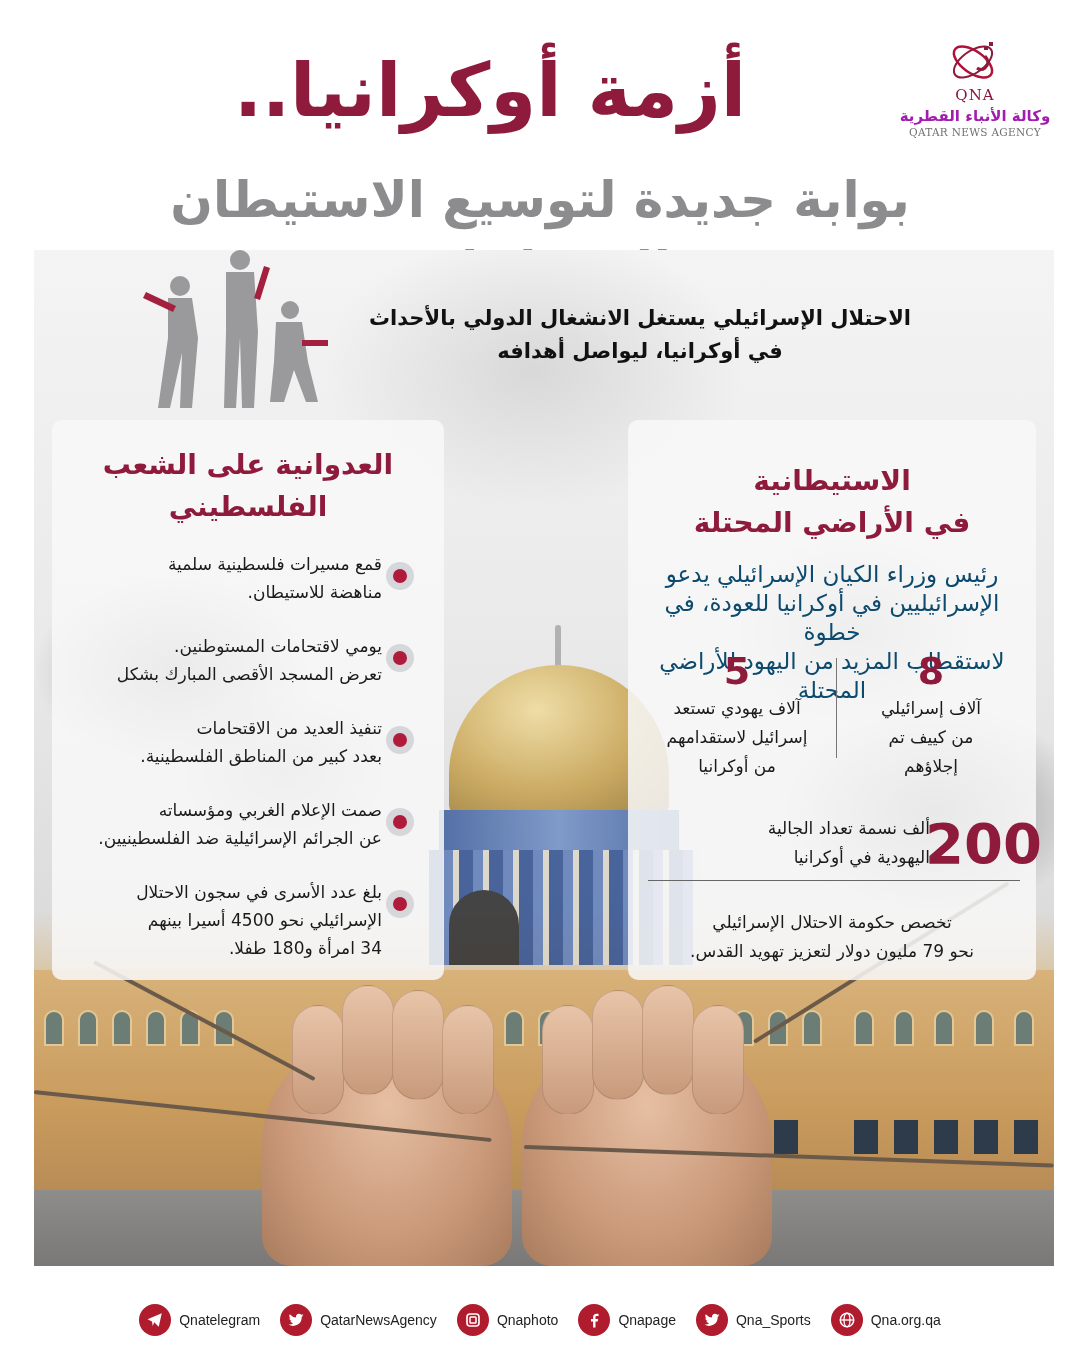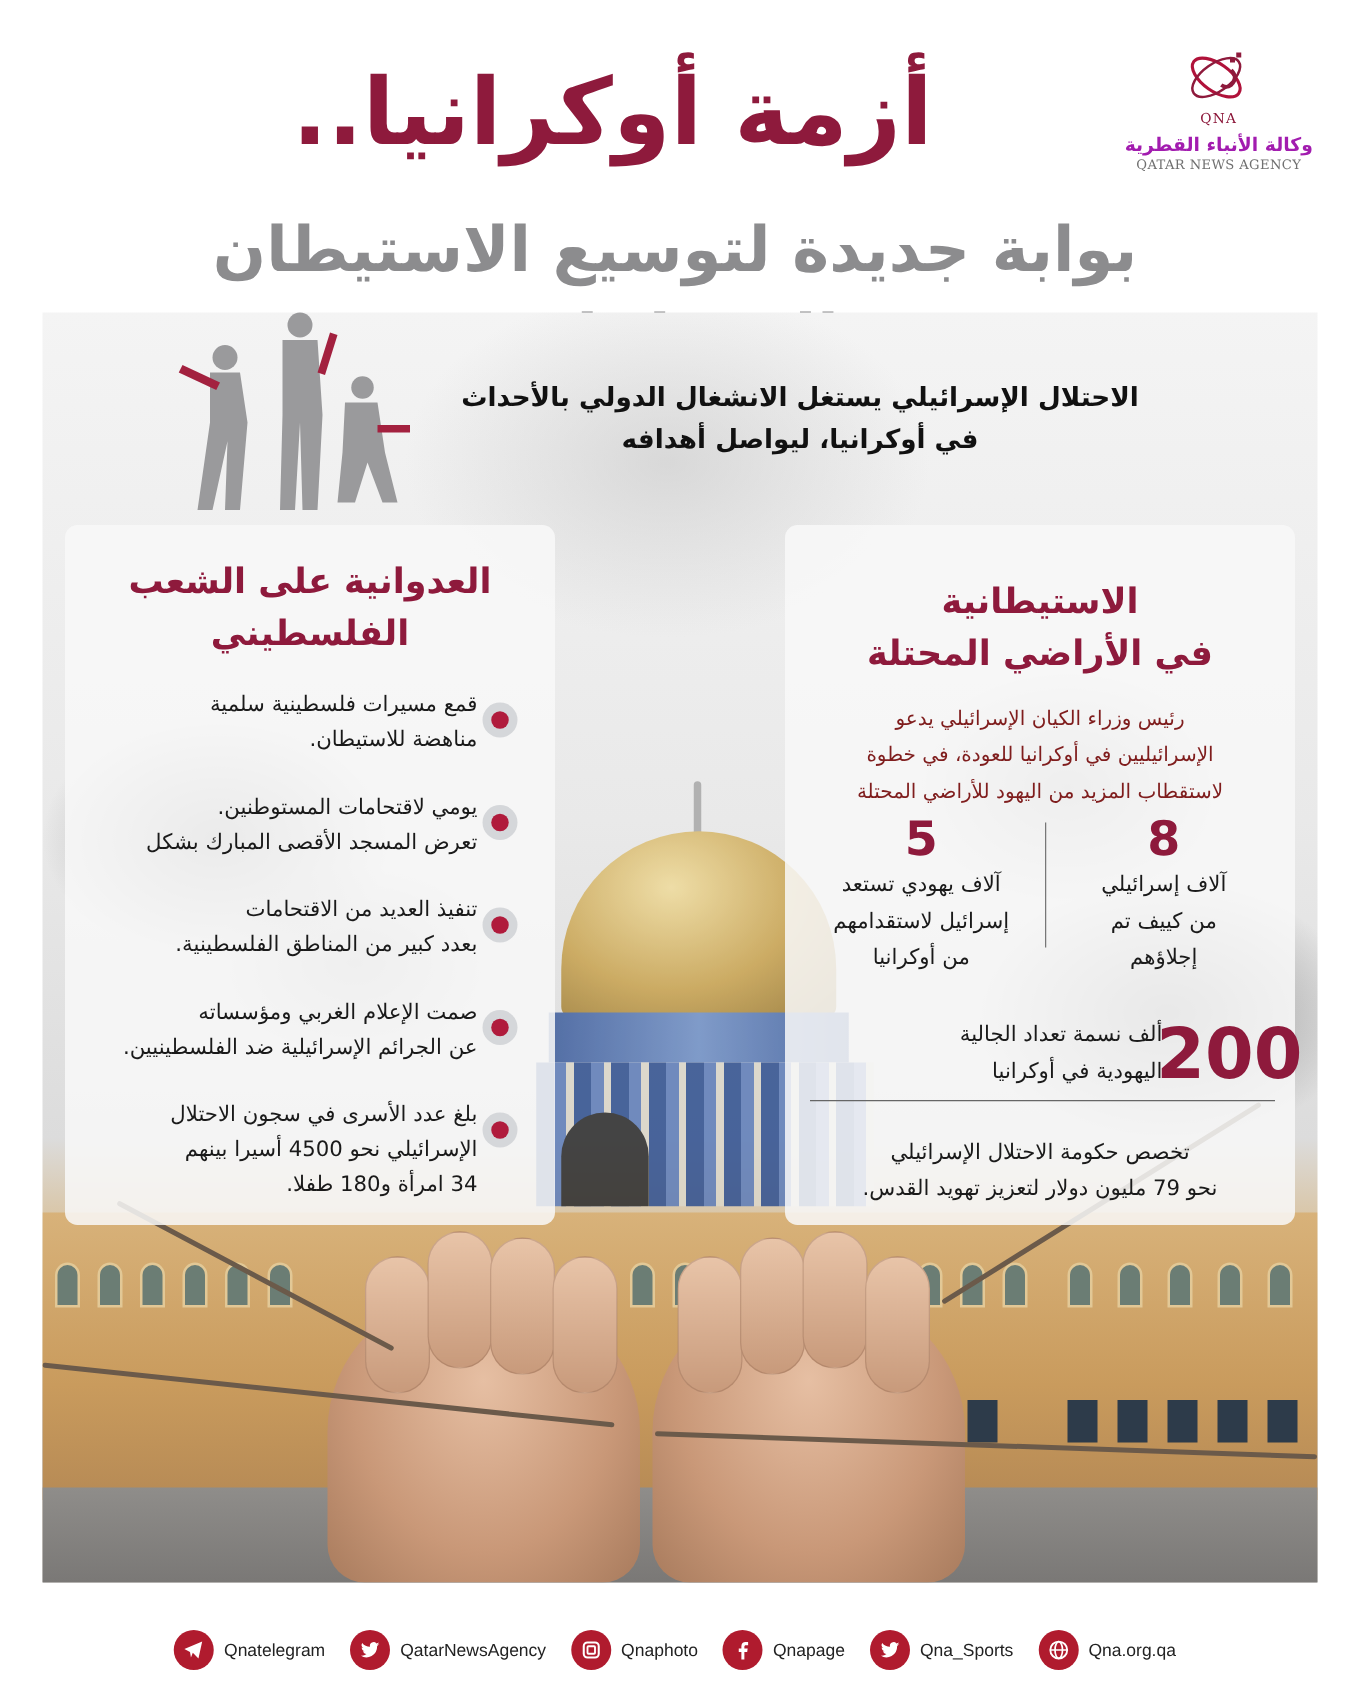--- a/index.html
+++ b/index.html
@@ -2,21 +2,21 @@
 <html lang="ar"><head>
 <meta charset="utf-8">
 <style>
   * { box-sizing: border-box; margin: 0; padding: 0; }
   html, body { width: 1080px; height: 1350px; background: #ffffff; overflow: hidden; }
   body { position: relative; font-family: "DejaVu Sans", sans-serif; color: #1a1a1a; }
 
   
   .logo { position: absolute; left: 890px; top: 36px; width: 170px; height: 120px; text-align: center; }
   .logo svg { display: block; margin: 0 auto; }
-  .logo .qna { font-family: "DejaVu Serif", serif; font-size: 11px; color: #8b1538; letter-spacing: 1px; line-height: 18px; }
+  .logo .qna { font-family: "DejaVu Serif", serif; font-size: 15px; color: #8b1538; letter-spacing: 1px; line-height: 18px; }
   .logo .ar { font-family: "DejaVu Sans", sans-serif; font-weight: bold; font-size: 15px; color: #a21caf; direction: rtl; line-height: 20px; margin-top: 2px; }
   .logo .en { font-family: "DejaVu Serif", serif; font-size: 10.5px; color: #707070; line-height: 12px; letter-spacing: .3px; }
 
   .title-main { position: absolute; left: 140px; top: 40px; width: 700px; text-align: center; direction: rtl;
     font-weight: bold; font-size: 74px; color: #8e1a3c; line-height: 100px; }
   .title-sub { position: absolute; left: 60px; top: 165px; width: 960px; text-align: center; direction: rtl;
     font-weight: bold; font-size: 50px; color: #8c8c8e; line-height: 70px; }
 
   
   .bg-art { position: absolute; left: 34px; top: 250px; width: 1020px; height: 1016px; overflow: hidden;
@@ -66,21 +66,21 @@
   .panel-right .panel-title { margin-top: 40px; }
 
   .bullets { position: absolute; left: 0; top: 130px; width: 392px; }
   .bullet { position: relative; height: 82px; direction: rtl; }
   .bullet .dot { position: absolute; right: 30px; top: 12px; width: 28px; height: 28px; border-radius: 50%;
     background: #d5d7da; }
   .bullet .dot::after { content: ""; position: absolute; left: 7px; top: 7px; width: 14px; height: 14px; border-radius: 50%; background: #b01b3c; }
   .bullet .text { position: absolute; right: 62px; top: 0; width: 320px; text-align: right; font-size: 17px; line-height: 28px; color: #1a1a1a; }
   .bullet.tall { height: 96px; }
 
-  .lead { margin-top: 16px; text-align: center; direction: rtl; font-size: 16px; line-height: 29px; padding: 0 10px; color: #7f1d1d; }
+  .lead { margin-top: 16px; text-align: center; direction: rtl; font-size: 23px; line-height: 29px; padding: 0 10px; color: #0c4a6e; }
   .stats-row { position: absolute; left: 0; top: 228px; width: 408px; height: 130px; }
   .stat { position: absolute; top: 0; width: 190px; text-align: center; direction: rtl; }
   .stat .num { font-weight: bold; font-size: 38px; line-height: 46px; color: #8e1a3c; }
   .stat .lbl { font-size: 17px; line-height: 29px; color: #1a1a1a; }
   .stat-a { right: 10px; }
   .stat-b { left: 14px; }
   .stat-divider { position: absolute; left: 208px; top: 10px; width: 1px; height: 100px; background: #777; }
 
   .big-stat { position: absolute; left: 0; top: 390px; width: 464px; height: 70px; direction: rtl; }
   .big-stat .num { position: absolute; right: 50px; top: 0; font-weight: bold; font-size: 56px; line-height: 68px; color: #8e1a3c; }

